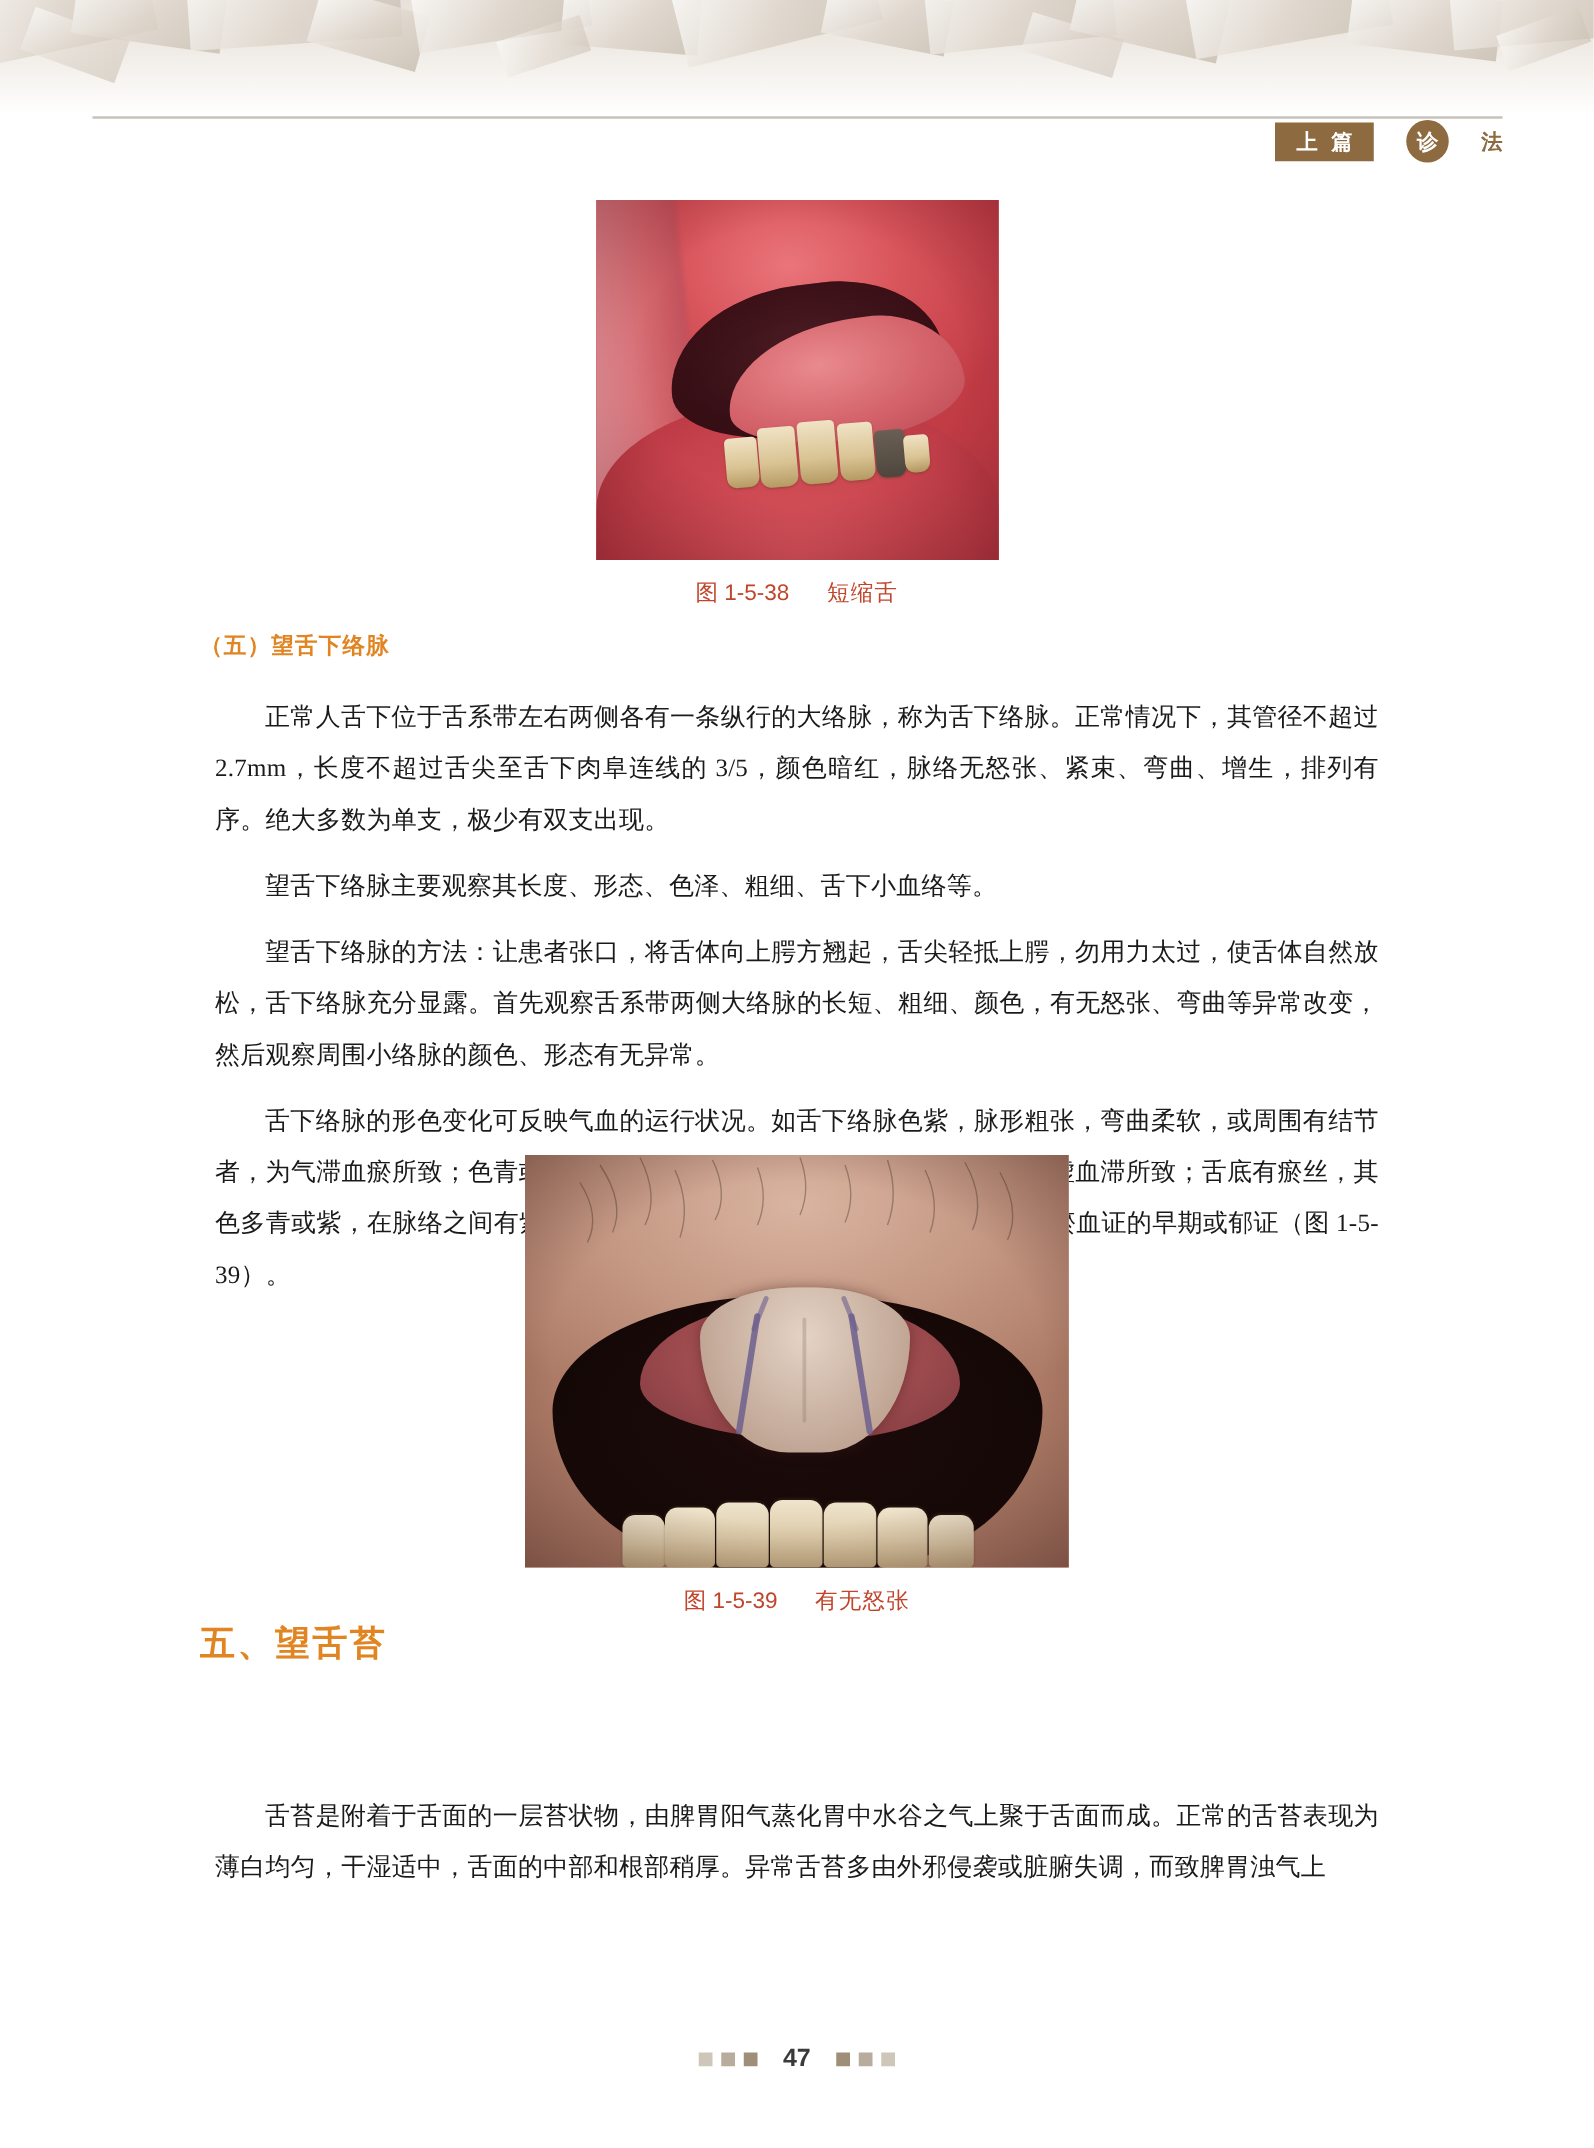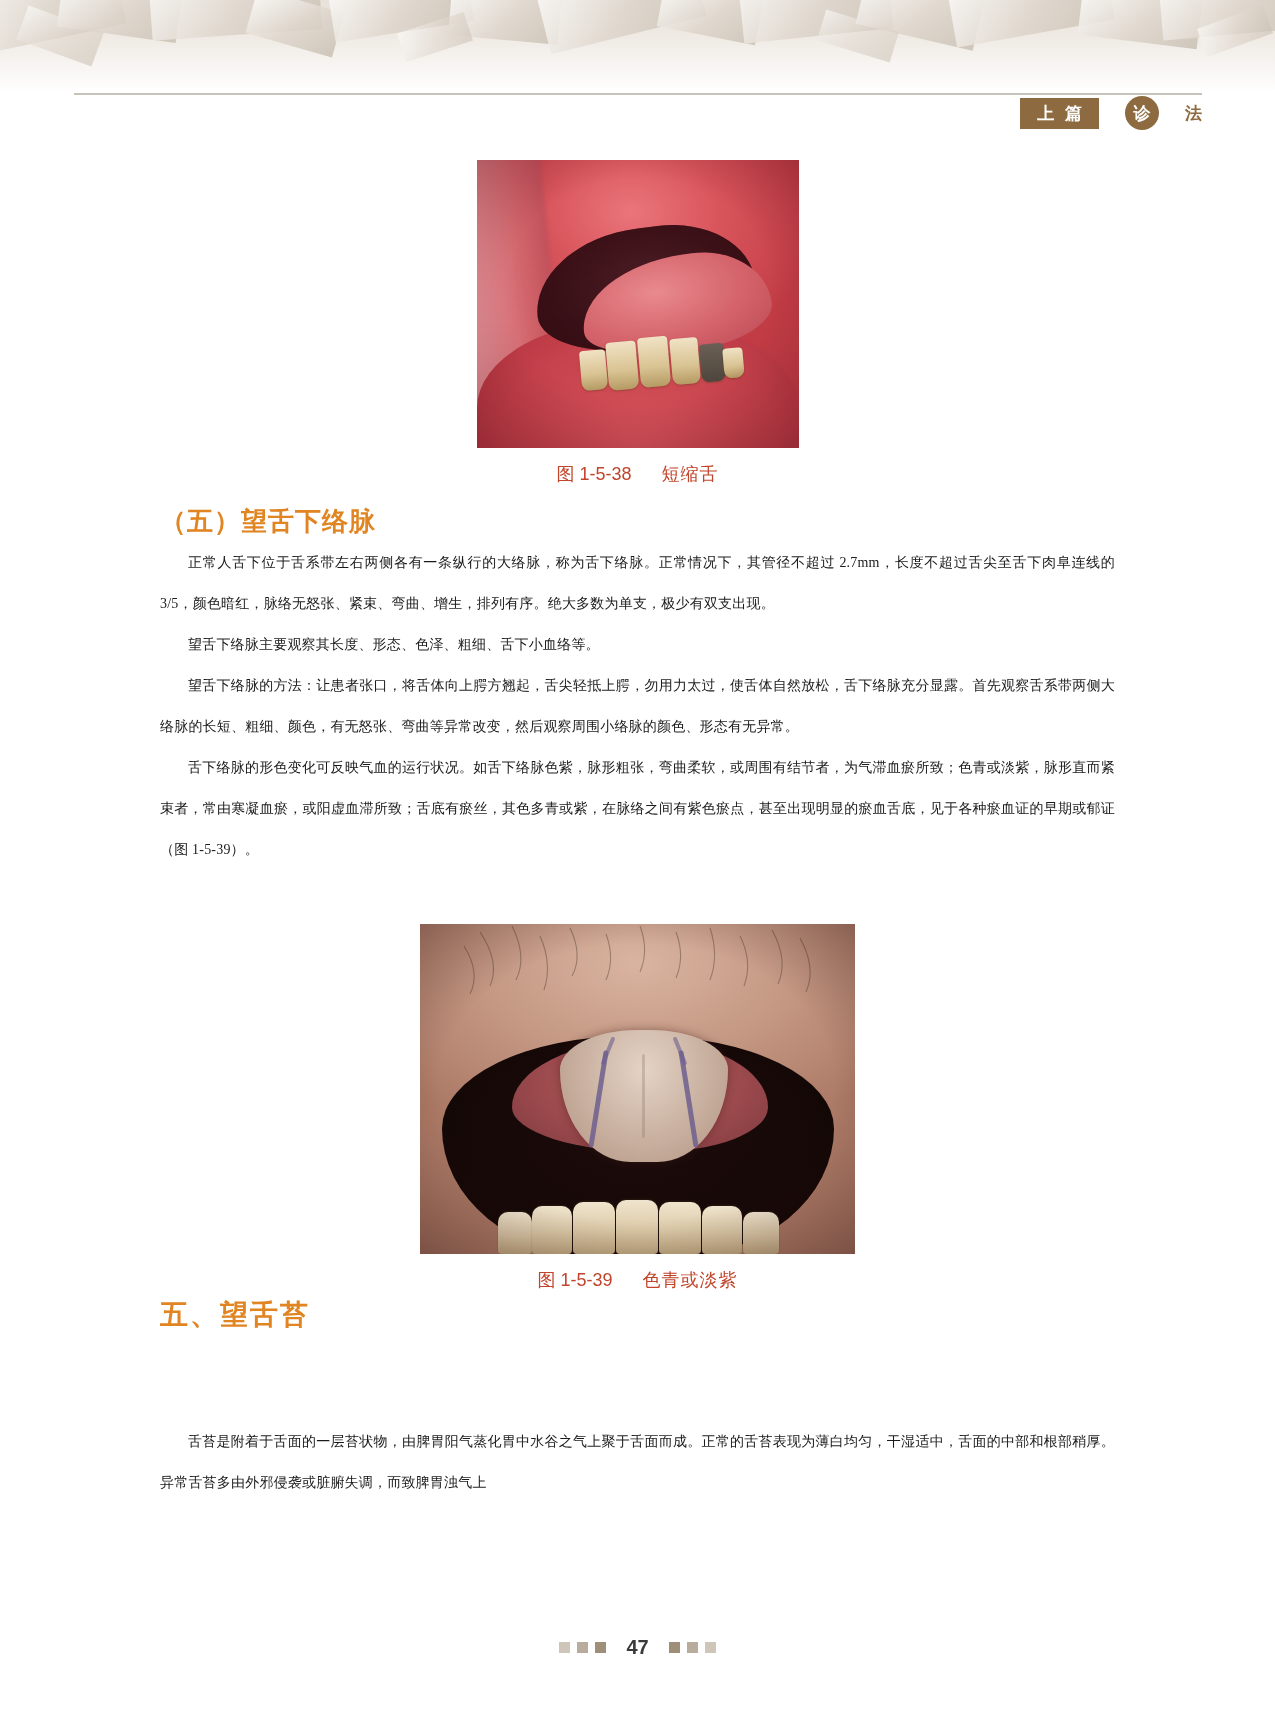--- a/index.html
+++ b/index.html
@@ -225,36 +225,36 @@
   }
   .p2-vig {
     position: absolute; inset: 0;
     background: radial-gradient(ellipse 78% 72% at 50% 48%, rgba(0,0,0,0) 58%, rgba(40,10,10,.40) 100%);
   }
 
   
   .heading-sub {
     color: #e08522;
     font-family: Liberation Serif, serif;
-    font-size: 26px;
+    font-size: 18px;
     font-weight: bold;
     letter-spacing: 1px;
   }
   .heading-main {
     color: #e08522;
     font-family: "Liberation Sans", sans-serif;
     font-size: 28px;
     font-weight: bold;
     letter-spacing: 2px;
   }
   p.body {
-    font-size: 14px;
+    font-size: 20px;
     line-height: 41px;
     color: #1a1a1a;
-    margin: 0;
+    margin: 12px;
     text-align: justify;
     text-indent: 2em;
     letter-spacing: .2px;
   }
 
   
   .footer {
     position: absolute;
     left: 0;
     top: 1636px;
@@ -379,21 +379,21 @@
         <div class="ltooth" style="left:118px;top:2px;width:42px;height:54px;"></div>
         <div class="ltooth" style="left:161px;top:4px;width:42px;height:52px;"></div>
         <div class="ltooth" style="left:204px;top:8px;width:40px;height:48px;"></div>
         <div class="ltooth" style="left:245px;top:14px;width:36px;height:42px;"></div>
       </div>
       <div class="p2-vig"></div>
     </div>
     <div class="fig-caption">
       <span class="num">图 1-5-39</span>
       <span class="sp"></span>
-      <span>色青或淡紫</span>
+      <span>有无怒张</span>
     </div>
   </div>
 
   <div class="col" style="top:1296px;">
     <div class="heading-main">五、望舌苔</div>
   </div>
 
   <div class="col" style="top:1421px;">
     <p class="body">舌苔是附着于舌面的一层苔状物，由脾胃阳气蒸化胃中水谷之气上聚于舌面而成。正常的舌苔表现为薄白均匀，干湿适中，舌面的中部和根部稍厚。异常舌苔多由外邪侵袭或脏腑失调，而致脾胃浊气上</p>
   </div>

